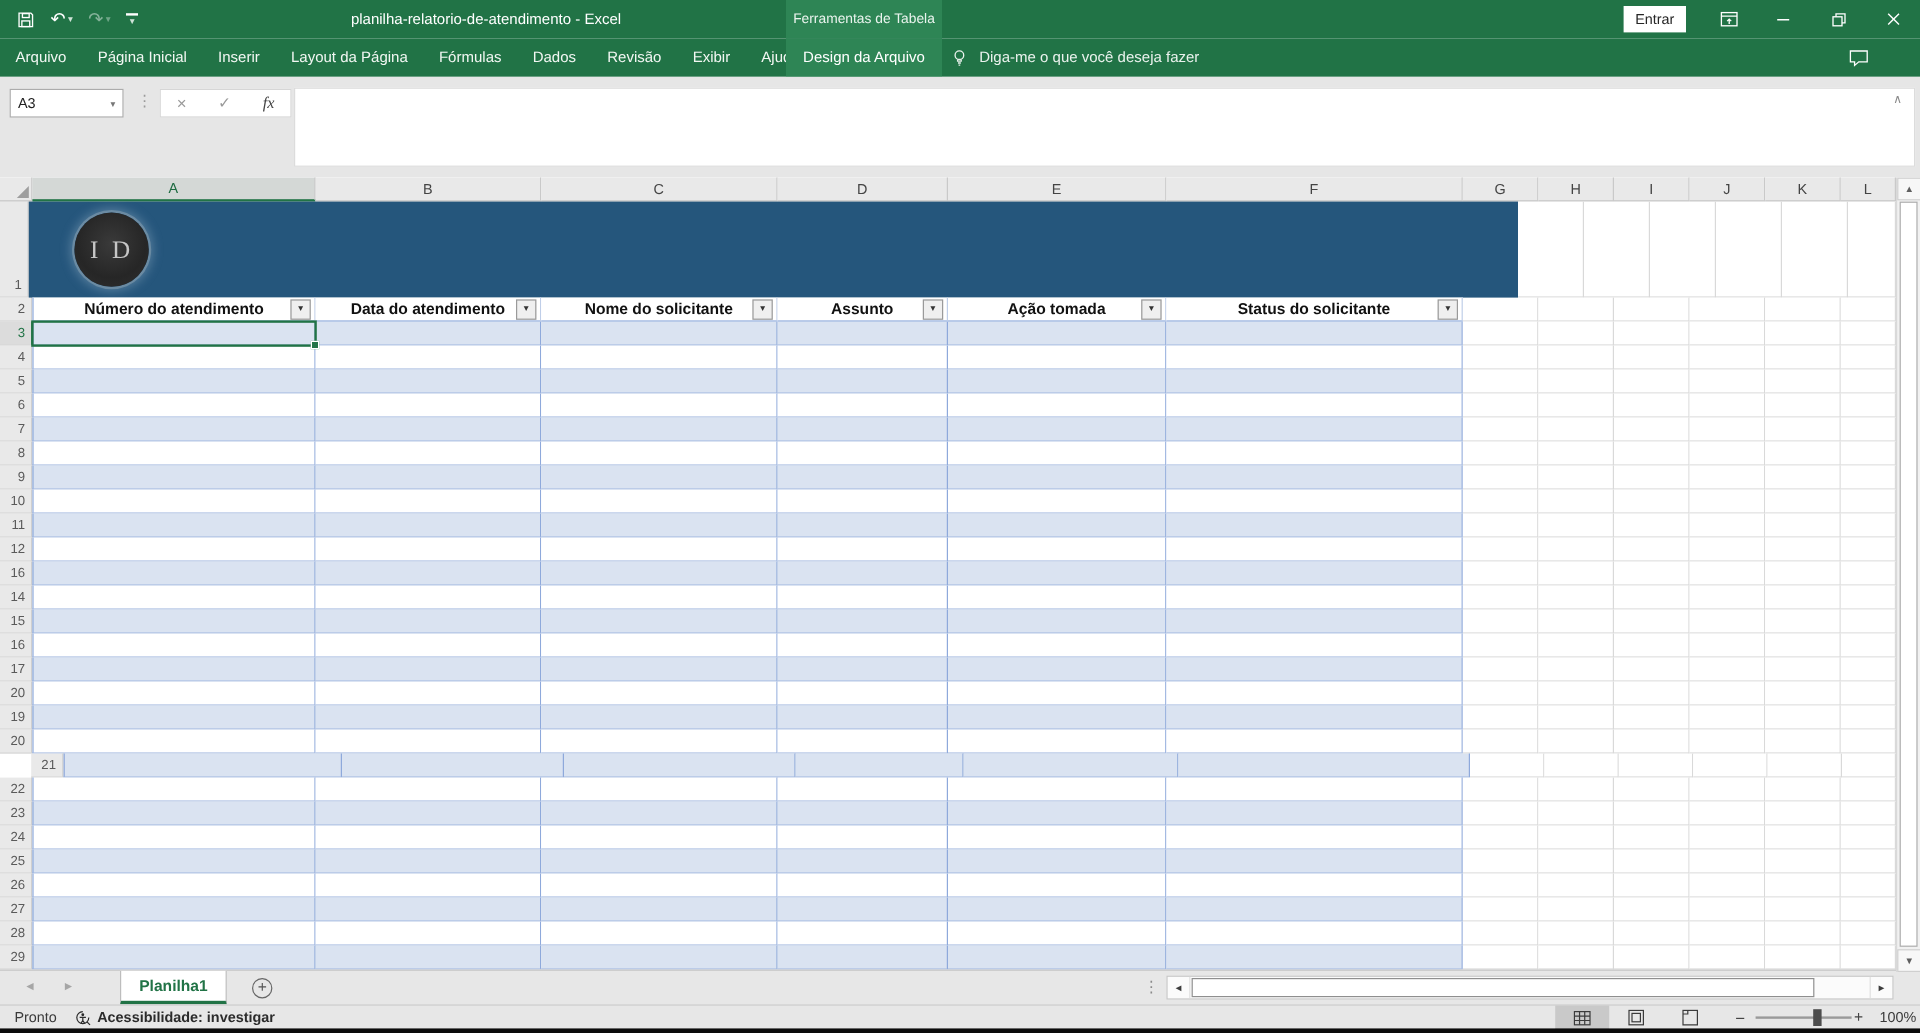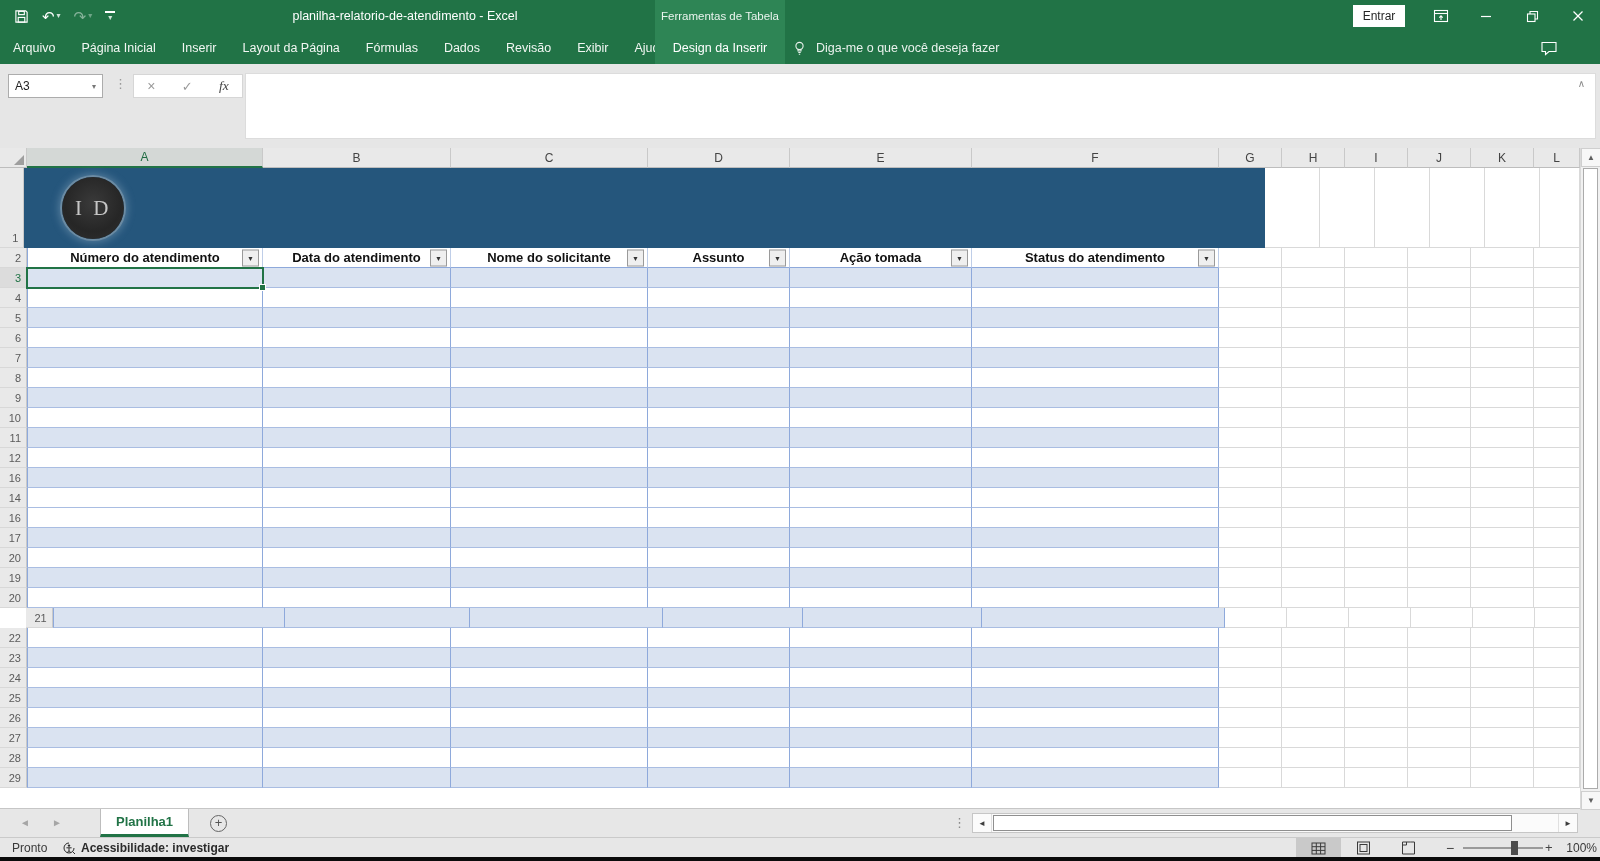--- a/index.html
+++ b/index.html
@@ -166,21 +166,21 @@
         <div class="rtab">Arquivo</div>
         <div class="rtab">Página Inicial</div>
         <div class="rtab">Inserir</div>
         <div class="rtab">Layout da Página</div>
         <div class="rtab">Fórmulas</div>
         <div class="rtab">Dados</div>
         <div class="rtab">Revisão</div>
         <div class="rtab">Exibir</div>
         <div class="rtab">Ajuda</div>
       </div>
-    <div class="ctx-tab">Design da Inserir</div>
+    <div class="ctx-tab">Design da Arquivo</div>
     <div class="tellme">
       <span>
         <svg width="15" height="16" viewBox="0 0 15 16" fill="none" stroke="#EAF2ED" stroke-width="1.1">
           <circle cx="7.5" cy="6" r="3.6"></circle>
             <path d="M6 9.5v1.5h3V9.5M6.3 12.5h2.4M6.8 14.2h1.4"></path>
         </svg>
       </span>
       <span>Diga-me o que você deseja fazer</span>
     </div>
     <span class="comment-wrap">
@@ -254,21 +254,21 @@
           </div>
           <div class="hcell" style="width: 142px; height: 20px;">
             <div class="hlabel">Assunto</div>
             <div class="filterbtn">▼</div>
           </div>
           <div class="hcell" style="width: 182px; height: 20px;">
             <div class="hlabel">Ação tomada</div>
             <div class="filterbtn">▼</div>
           </div>
           <div class="hcell" style="width: 247px; height: 20px;">
-            <div class="hlabel">Status do atendimento</div>
+            <div class="hlabel">Status do solicitante</div>
             <div class="filterbtn">▼</div>
           </div>
           <div class="ecell" style="width: 63px; height: 20px;"></div>
           <div class="ecell" style="width: 63px; height: 20px;"></div>
           <div class="ecell" style="width: 63px; height: 20px;"></div>
           <div class="ecell" style="width: 63px; height: 20px;"></div>
           <div class="ecell" style="width: 63px; height: 20px;"></div>
           <div class="ecell" style="width: 46px; height: 20px;"></div>
         </div>
         <div class="grow band">
@@ -431,20 +431,35 @@
           <div class="tcell" style="width: 247px; height: 20px;"></div>
           <div class="ecell" style="width: 63px; height: 20px;"></div>
           <div class="ecell" style="width: 63px; height: 20px;"></div>
           <div class="ecell" style="width: 63px; height: 20px;"></div>
           <div class="ecell" style="width: 63px; height: 20px;"></div>
           <div class="ecell" style="width: 63px; height: 20px;"></div>
           <div class="ecell" style="width: 46px; height: 20px;"></div>
         </div>
         <div class="grow">
           <div class="rn" style="height: 20px;">14</div>
+          <div class="tcell first" style="width: 236px; height: 20px;"></div>
+          <div class="tcell" style="width: 188px; height: 20px;"></div>
+          <div class="tcell" style="width: 197px; height: 20px;"></div>
+          <div class="tcell" style="width: 142px; height: 20px;"></div>
+          <div class="tcell" style="width: 182px; height: 20px;"></div>
+          <div class="tcell" style="width: 247px; height: 20px;"></div>
+          <div class="ecell" style="width: 63px; height: 20px;"></div>
+          <div class="ecell" style="width: 63px; height: 20px;"></div>
+          <div class="ecell" style="width: 63px; height: 20px;"></div>
+          <div class="ecell" style="width: 63px; height: 20px;"></div>
+          <div class="ecell" style="width: 63px; height: 20px;"></div>
+          <div class="ecell" style="width: 46px; height: 20px;"></div>
+        </div>
+        <div class="grow band">
+          <div class="rn" style="height: 20px;">15</div>
           <div class="tcell first" style="width: 236px; height: 20px;"></div>
           <div class="tcell" style="width: 188px; height: 20px;"></div>
           <div class="tcell" style="width: 197px; height: 20px;"></div>
           <div class="tcell" style="width: 142px; height: 20px;"></div>
           <div class="tcell" style="width: 182px; height: 20px;"></div>
           <div class="tcell" style="width: 247px; height: 20px;"></div>
           <div class="ecell" style="width: 63px; height: 20px;"></div>
           <div class="ecell" style="width: 63px; height: 20px;"></div>
           <div class="ecell" style="width: 63px; height: 20px;"></div>
           <div class="ecell" style="width: 63px; height: 20px;"></div>

